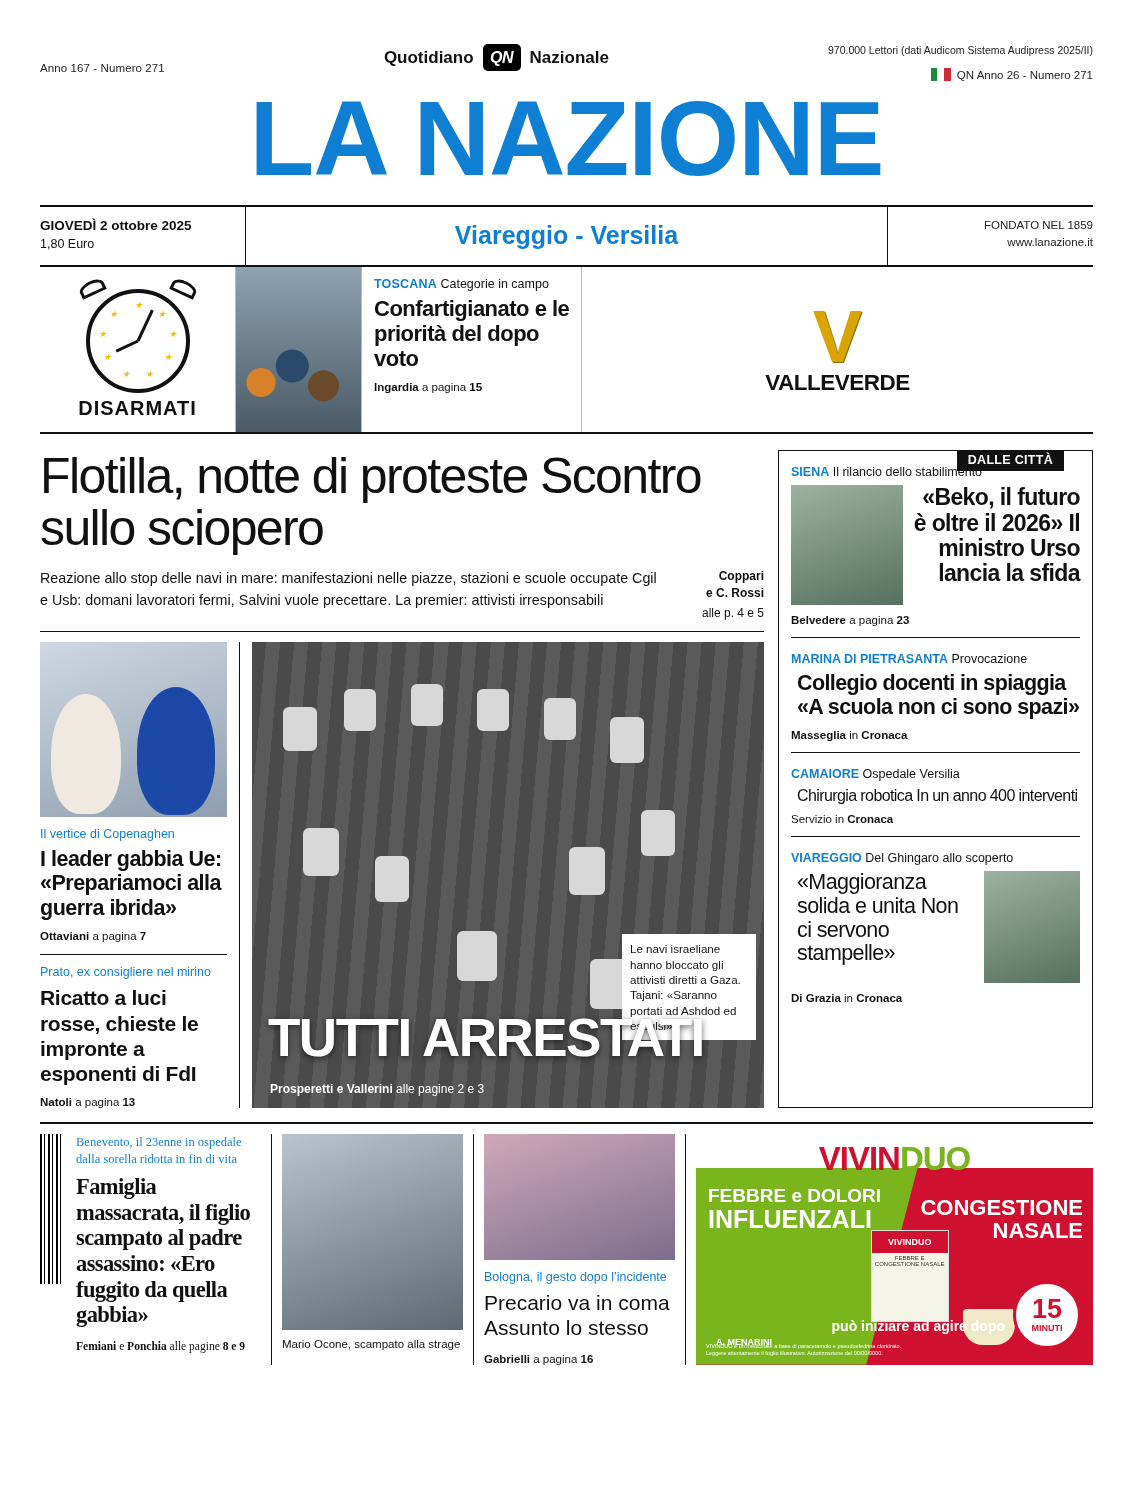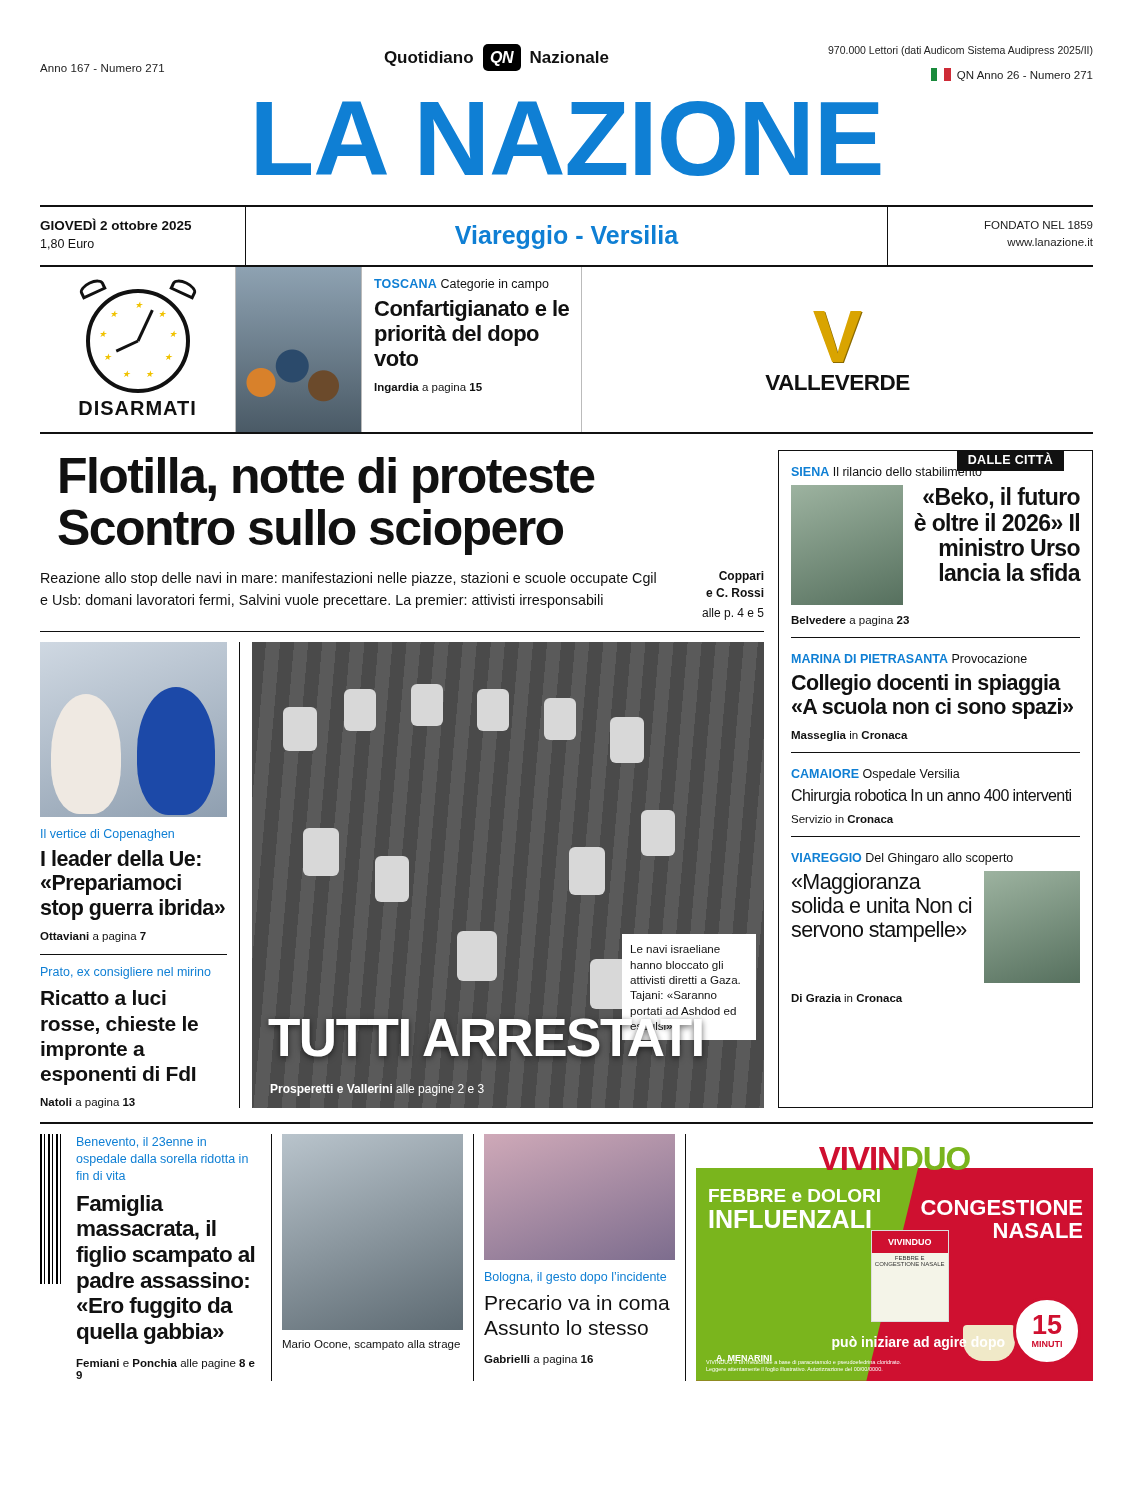--- a/index.html
+++ b/index.html
@@ -75,21 +75,21 @@
   .promo-text2 .kicker b { color: #0f7fd4; text-align: center; }
   .promo-text2 .promo-head { font-size: 22px; }
   .promo-valle { flex: 1; display: flex; align-items: center; justify-content: center; border-right: none; padding: 6px; }
   .valle { text-align: center; }
   .valle .v { font-size: 74px; font-weight: bold; color: #d9a400; line-height: .9; text-shadow: 1px 1px 0 #8a6a00; }
   .valle .name { font-size: 22.5px; font-weight: bold; letter-spacing: -.5px; }
 
   
   .mainwrap { display: flex; gap: 14px; margin-top: 16px; }
   .leadcol { width: 724px; }
-  .lead-title { font-size: 50px; font-weight: bold; line-height: 1.04; letter-spacing: -1.6px; margin: 0 17px 14px; }
+  .lead-title { font-size: 50px; font-weight: normal; line-height: 1.04; letter-spacing: -1.6px; margin: 0 0 14px; }
   .lead-sub-row { display: flex; align-items: flex-start; gap: 10px; border-bottom: 1px solid #111; padding-bottom: 10px; }
   .lead-sub { flex: 1; font-size: 14.3px; line-height: 1.5; }
   .lead-byline { width: 92px; text-align: right; font-size: 12px; line-height: 1.35; }
   .lead-byline b { display: block; }
   .lead-byline .pg { margin-top: 4px; }
 
   .leadbody { display: flex; gap: 12px; margin-top: 10px; }
   .leftstack { width: 200px; border-right: 1px solid #111; padding-right: 12px; }
   .leftstack .ph { width: 100%; height: 175px; background: linear-gradient(160deg,#cfd8e2,#8f9fb0); position: relative; overflow: hidden; }
   .small-kicker { color: #0f7fd4; font-size: 12.5px; margin: 10px 0 6px; }
@@ -107,29 +107,29 @@
   
   .rail { flex: 1; border: 1px solid #111; padding: 0 12px 10px; position: relative; }
   .rail-tab { position: absolute; top: -1px; right: 28px; background: #111; color: #fff; font-size: 12.5px; font-weight: bold; padding: 3px 11px 4px; letter-spacing: .3px; }
   .rail-block { padding-top: 14px; }
   .rail-kicker { font-size: 12.5px; margin-bottom: 6px; }
   .rail-kicker b { color: #0f7fd4; text-transform: uppercase; }
   .rail-flex { display: flex; gap: 8px; }
   .rail-ph { width: 112px; height: 120px; background: linear-gradient(160deg,#9db3a0,#56705e); flex: none; }
   .rail-ph.wide { width: 96px; height: 112px; }
   .rail-head { font-size: 23px; font-weight: bold; line-height: 1.1; letter-spacing: -.6px; text-align: right; flex: 1; }
-  .rail-head.left { text-align: left; }
+  .rail-head.left { text-align: left; margin-left: 6px; }
   .rail-ref { font-size: 11.5px; margin-top: 9px; }
   .rail-sep { border-top: 1px solid #111; margin-top: 11px; }
 
   
   .bottomrow { display: flex; gap: 0; margin-top: 14px; border-top: 2px solid #111; padding-top: 10px; }
   .barcode { width: 26px; margin-right: 10px; }
   .barcode .bars { height: 150px; width: 24px; background: repeating-linear-gradient(90deg,#000 0 2px,#fff 2px 4px,#000 4px 5px,#fff 5px 8px); }
-  .botcol1 { width: 196px; border-right: 1px solid #111; padding-right: 12px; }
+  .botcol1 { width: 196px; border-right: 1px solid #111; padding-right: 12px; font-family: Liberation Serif, serif; }
   .bot-kicker { color: #0f7fd4; font-size: 12.5px; line-height: 1.35; margin-bottom: 6px; }
   .bot-head { font-size: 22.5px; font-weight: bold; line-height: 1.14; letter-spacing: -.6px; }
   .bot-ref { font-size: 11.5px; margin-top: 12px; }
   .botcol2 { width: 202px; padding: 0 10px; border-right: 1px solid #111; }
   .botcol2 .ph { width: 100%; height: 196px; background: linear-gradient(160deg,#b9c4cc,#5d6a72); }
   .botcap { font-size: 11.5px; margin-top: 8px; }
   .botcol3 { width: 212px; padding: 0 10px; border-right: 1px solid #111; }
   .botcol3 .ph { width: 100%; height: 126px; background: linear-gradient(160deg,#cfa9b8,#7d6d8e); }
   .botcol3 .kick { color: #0f7fd4; font-size: 12.5px; margin: 10px 0 6px; }
   .botcol3 .hd { font-size: 21px; line-height: 1.2; }
@@ -272,21 +272,21 @@
 
       <div class="leadbody">
         <div class="leftstack">
           <div class="ph">
             <div class="ph-figs">
               <i style="left:6%;top:30%;width:70px;height:120px;background:#efe9e2;"></i>
               <i style="left:52%;top:26%;width:78px;height:128px;background:#1c49a8;"></i>
             </div>
           </div>
           <div class="small-kicker">Il vertice di Copenaghen</div>
-          <div class="small-head">I leader della Ue: «Prepariamoci stop guerra ibrida»</div>
+          <div class="small-head">I leader gabbia Ue: «Prepariamoci alla guerra ibrida»</div>
           <div class="small-ref">
             <b>Ottaviani</b><span> a pagina </span><b>7</b>
           </div>
           <div class="hr-thin"></div>
           <div class="small-kicker">Prato, ex consigliere nel mirino</div>
           <div class="small-head small-head-light">Ricatto a luci rosse, chieste le impronte a esponenti di FdI</div>
           <div class="small-ref">
             <b>Natoli</b><span> a pagina </span><b>13</b>
           </div>
         </div>

